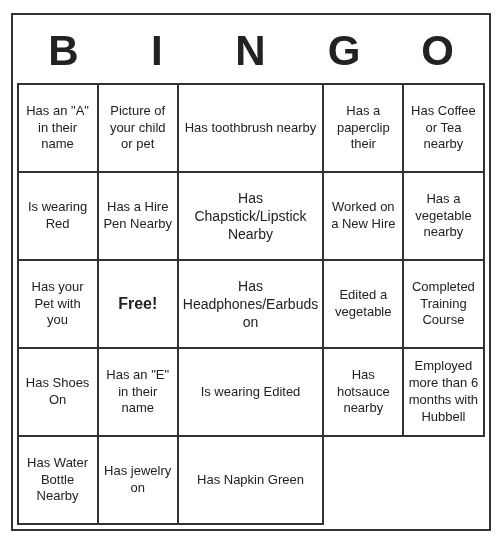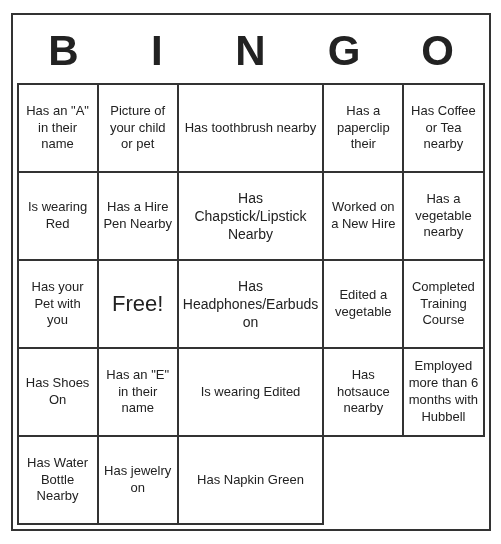--- a/index.html
+++ b/index.html
@@ -45,22 +45,22 @@
       align-items: center;
       justify-content: center;
       text-align: center;
       padding: 6px 4px;
       font-size: 13px;
       line-height: 1.3;
       color: #222;
       background: #fff;
     }
     .bingo-cell.free {
-      font-size: 22px;
-      font-weight: normal;
+      font-size: 16px;
+      font-weight: bold;
     }
     .bingo-cell.small-text {
       font-size: 14px;
     }
   </style>
 </head>
 <body>
 
 <div class="bingo-card">
   <div class="bingo-header">

